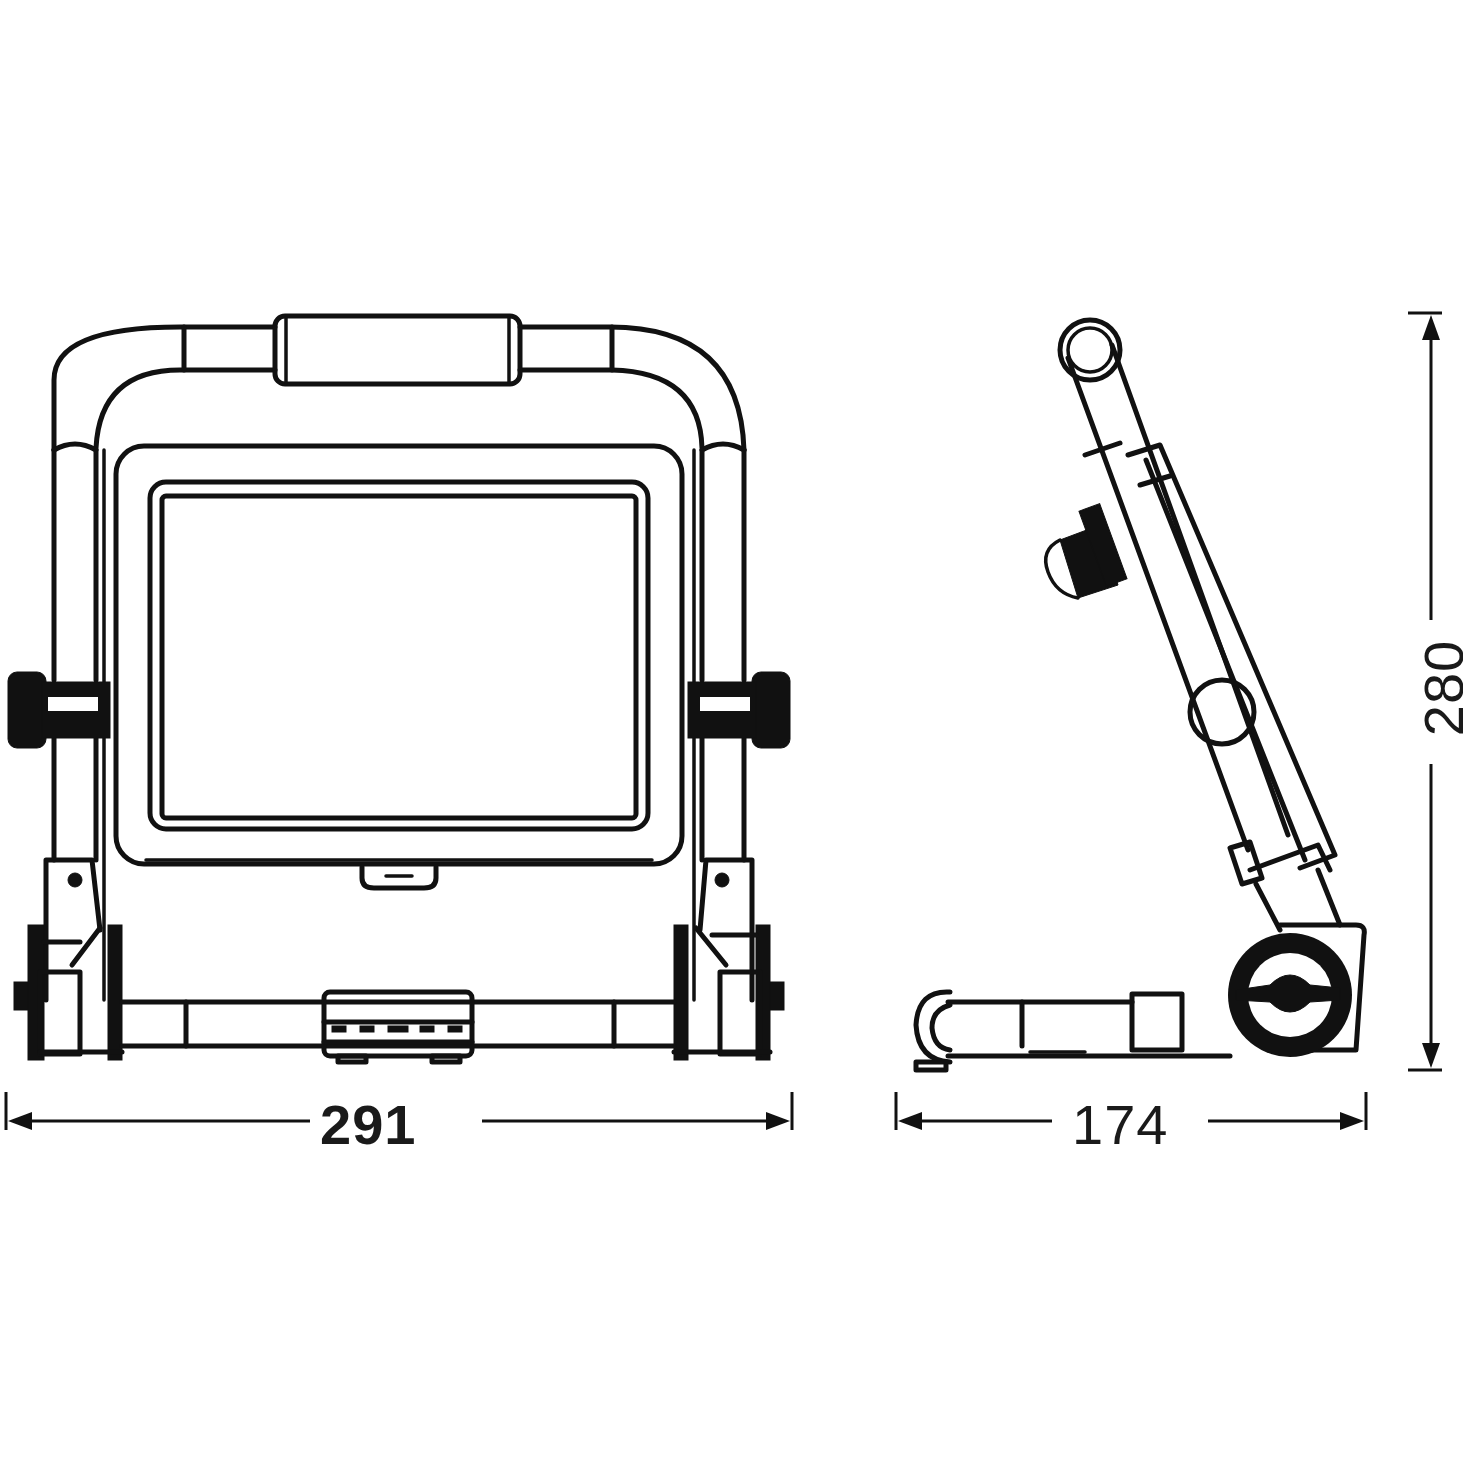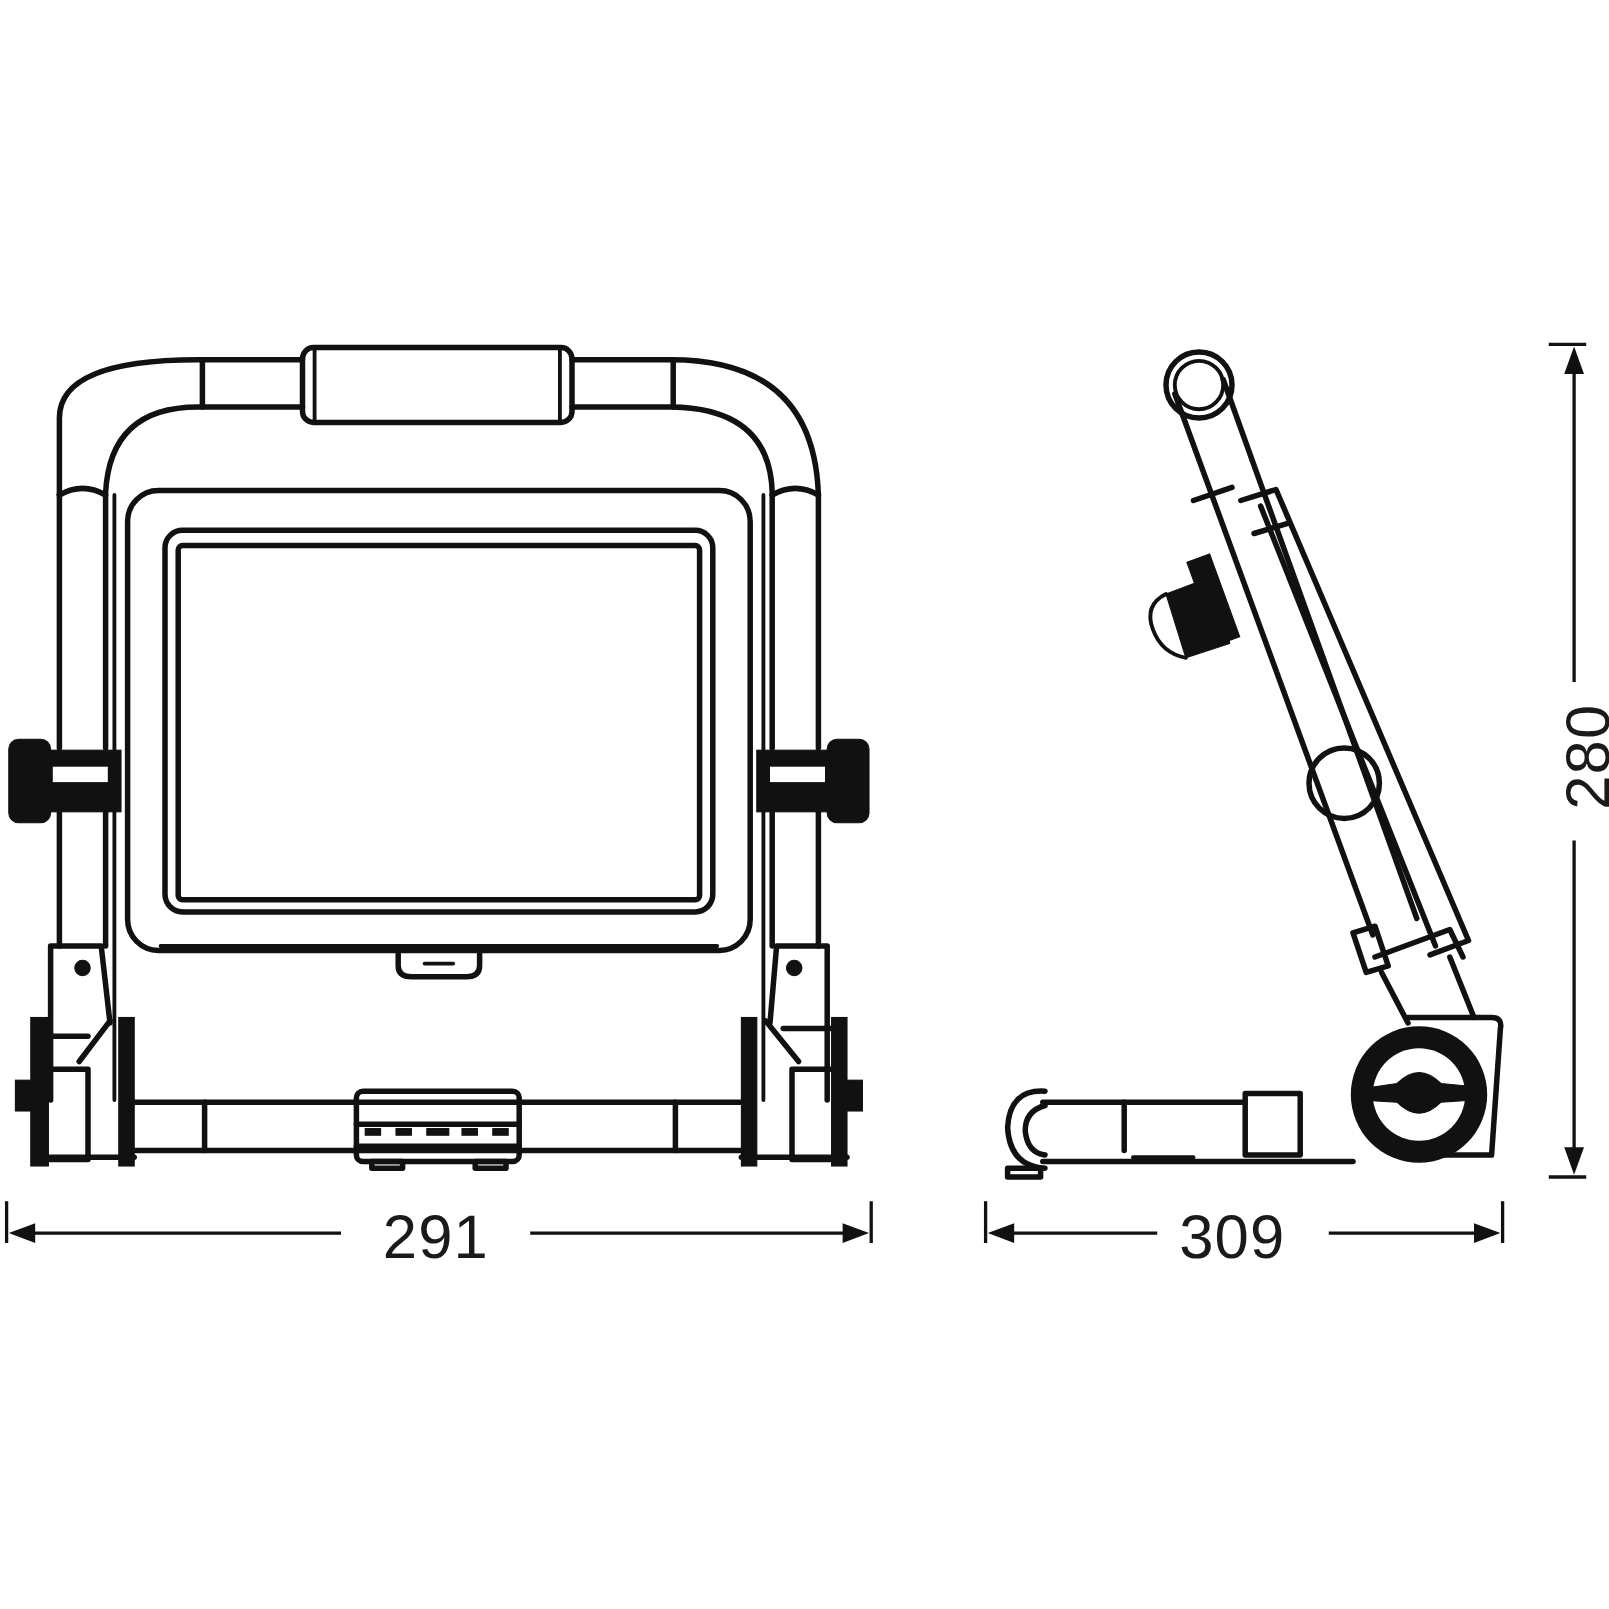--- a/index.html
+++ b/index.html
@@ -7,21 +7,21 @@
          font-family: "Liberation Sans", sans-serif; }
   .canvas { position: absolute; left: 0; top: 0; width: 1463px; height: 1463px; }
   svg { display: block; }
   .ln { fill: none; stroke: #111; stroke-width: 5; stroke-linejoin: round; stroke-linecap: round; }
   .lt { fill: none; stroke: #111; stroke-width: 3.5; stroke-linejoin: round; stroke-linecap: round; }
   .solid { fill: #111; stroke: #111; }
   .white { fill: #fff; }
   .dimline { stroke: #111; stroke-width: 3; fill: none; }
   .arrow { fill: #111; }
   .dimtext { position: absolute; color: #1a1a1a; font-size: 56px; line-height: 1; letter-spacing: 1px; }
-  .dim-291 { left: 348px; top: 1097px; }
+  .dim-291 { left: 320px; top: 1097px; font-weight: bold; }
   .dim-174 { left: 1072px; top: 1097px; }
   .dim-280 { left: 1394px; top: 660px; transform: rotate(-90deg); transform-origin: center; width: 100px; text-align: center; }
 </style>
 </head>
 <body>
 
 <div class="canvas">
 <svg width="1463" height="1463" viewBox="0 0 1463 1463" xmlns="http://www.w3.org/2000/svg">
 
   <g>
@@ -210,15 +210,15 @@
     <line class="dimline" x1="1408" y1="313" x2="1442" y2="313"></line>
     <line class="dimline" x1="1408" y1="1070" x2="1442" y2="1070"></line>
     <line class="dimline" x1="1431" y1="330" x2="1431" y2="620"></line>
     <line class="dimline" x1="1431" y1="764" x2="1431" y2="1055"></line>
     <polygon class="arrow" points="1431,315 1422,340 1440,340"></polygon>
     <polygon class="arrow" points="1431,1068 1422,1043 1440,1043"></polygon>
   </g>
 </svg>
 
 <div class="dimtext dim-291">291</div>
-<div class="dimtext dim-174">309</div>
+<div class="dimtext dim-174">174</div>
 <div class="dimtext dim-280">280</div>
 </div>
 
 </body></html>

